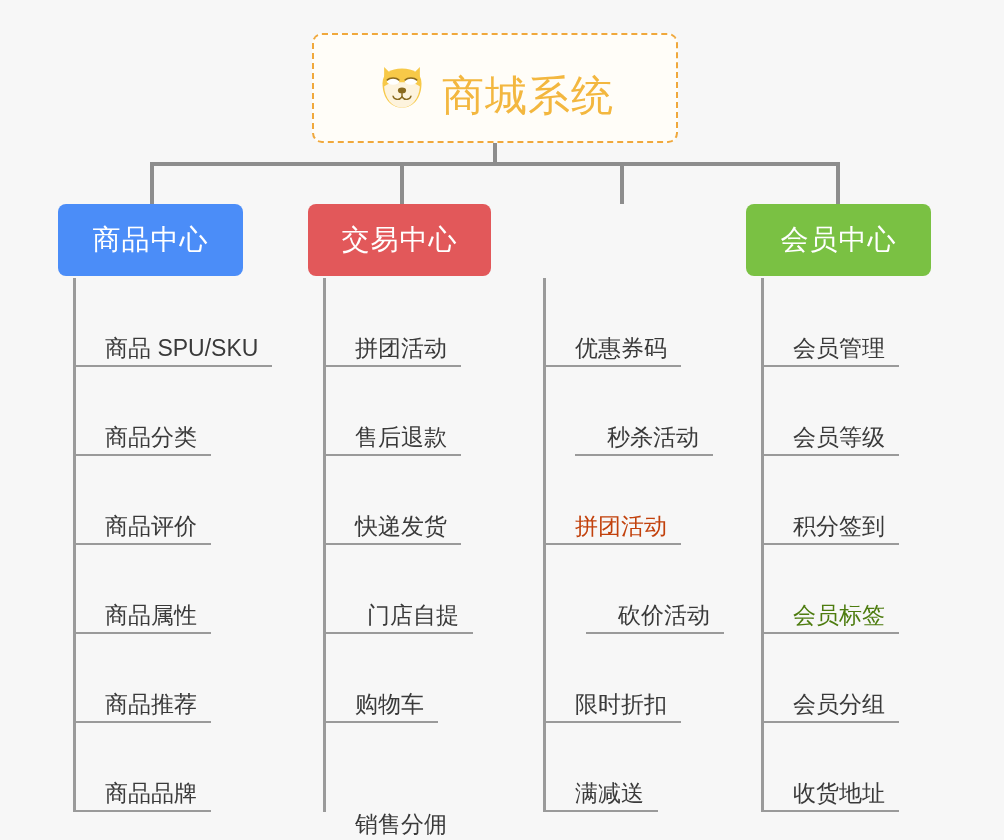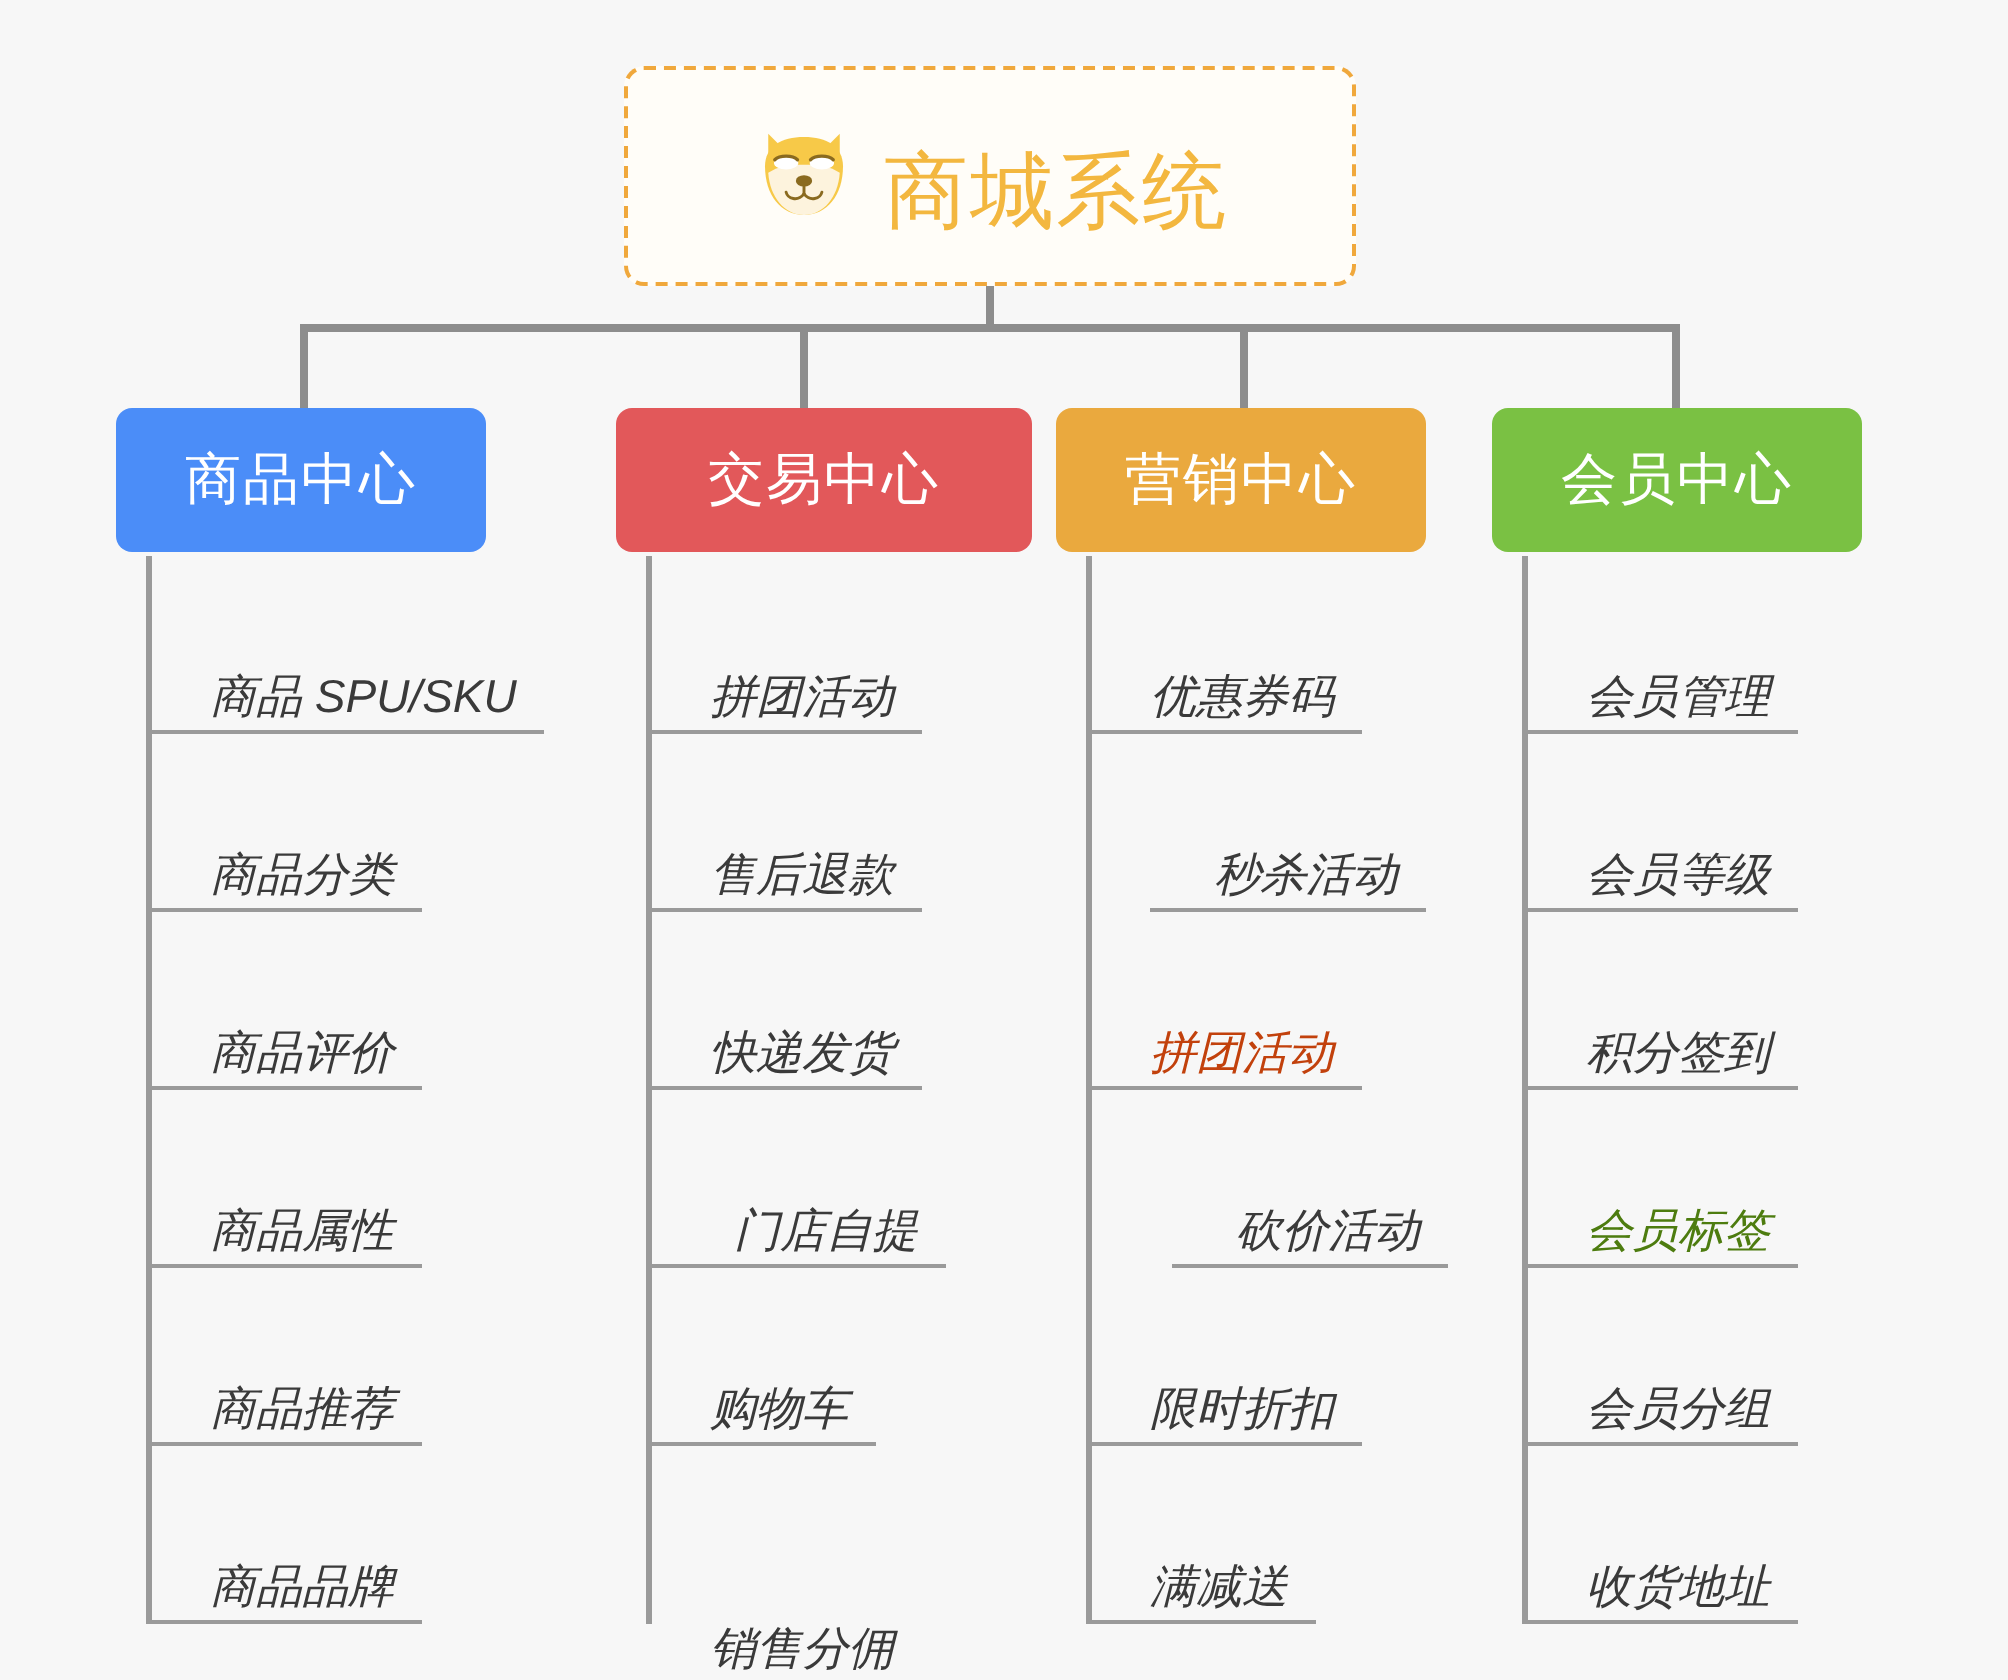--- a/index.html
+++ b/index.html
@@ -86,21 +86,20 @@
     background: #9a9a9a;
   }
   .leaf {
     position: absolute;
     left: 0;
     height: 89px;
     display: flex;
     flex-direction: column;
     justify-content: flex-end;
     align-items: center;
-    font-style: italic;
   }
   .leaf-label {
     font-size: 23px;
     color: #3a3a3a;
     line-height: 1.15;
     white-space: nowrap;
     padding: 0 14px 4px 32px;
     border-bottom: 2px solid #9a9a9a;
     box-sizing: border-box;
   }
@@ -131,25 +130,22 @@
   <div class="conn conn-v" style="left: 493px; top: 143px; height: 21px; background: rgb(141, 141, 141);"></div>
   <div class="conn conn-h" style="left: 150px; top: 162px; width: 690px; background: rgb(141, 141, 141);"></div>
   <div class="conn conn-v" style="left: 150px; top: 162px; height: 42px; background: rgb(141, 141, 141);"></div>
   <div class="conn conn-v" style="left: 400px; top: 162px; height: 42px; background: rgb(141, 141, 141);"></div>
   <div class="conn conn-v" style="left: 620px; top: 162px; height: 42px; background: rgb(141, 141, 141);"></div>
   <div class="conn conn-v" style="left: 836px; top: 162px; height: 42px; background: rgb(141, 141, 141);"></div>
 
   <div class="cat-box" style="left: 58px; top: 204px; width: 185px; background: rgb(75, 141, 248);">
     <span>商品中心</span>
   </div>
-  <div class="cat-box" style="left: 308px; top: 204px; width: 208px; background: rgb(226, 88, 90);">
+  <div class="cat-box" style="left: 308px; top: 204px; width: 183px; background: rgb(226, 88, 90);">
     <span>交易中心</span>
-  </div>
-  <div class="cat-box" style="left: 528px; top: 204px; width: 185px; background: rgb(234, 169, 62);">
-    <span>营销中心</span>
   </div>
   <div class="cat-box" style="left: 746px; top: 204px; width: 185px; background: rgb(122, 193, 67);">
     <span>会员中心</span>
   </div>
 
   <div class="branch" style="left:73px;">
     <div class="branch-spine" style="height: 534px; background: rgb(154, 154, 154);"></div>
     <div class="leaf" style="top:0px;">
         <span class="leaf-label" style="border-bottom-color: rgb(154, 154, 154); color: rgb(58, 58, 58);">商品 SPU/SKU</span>
       </div>

